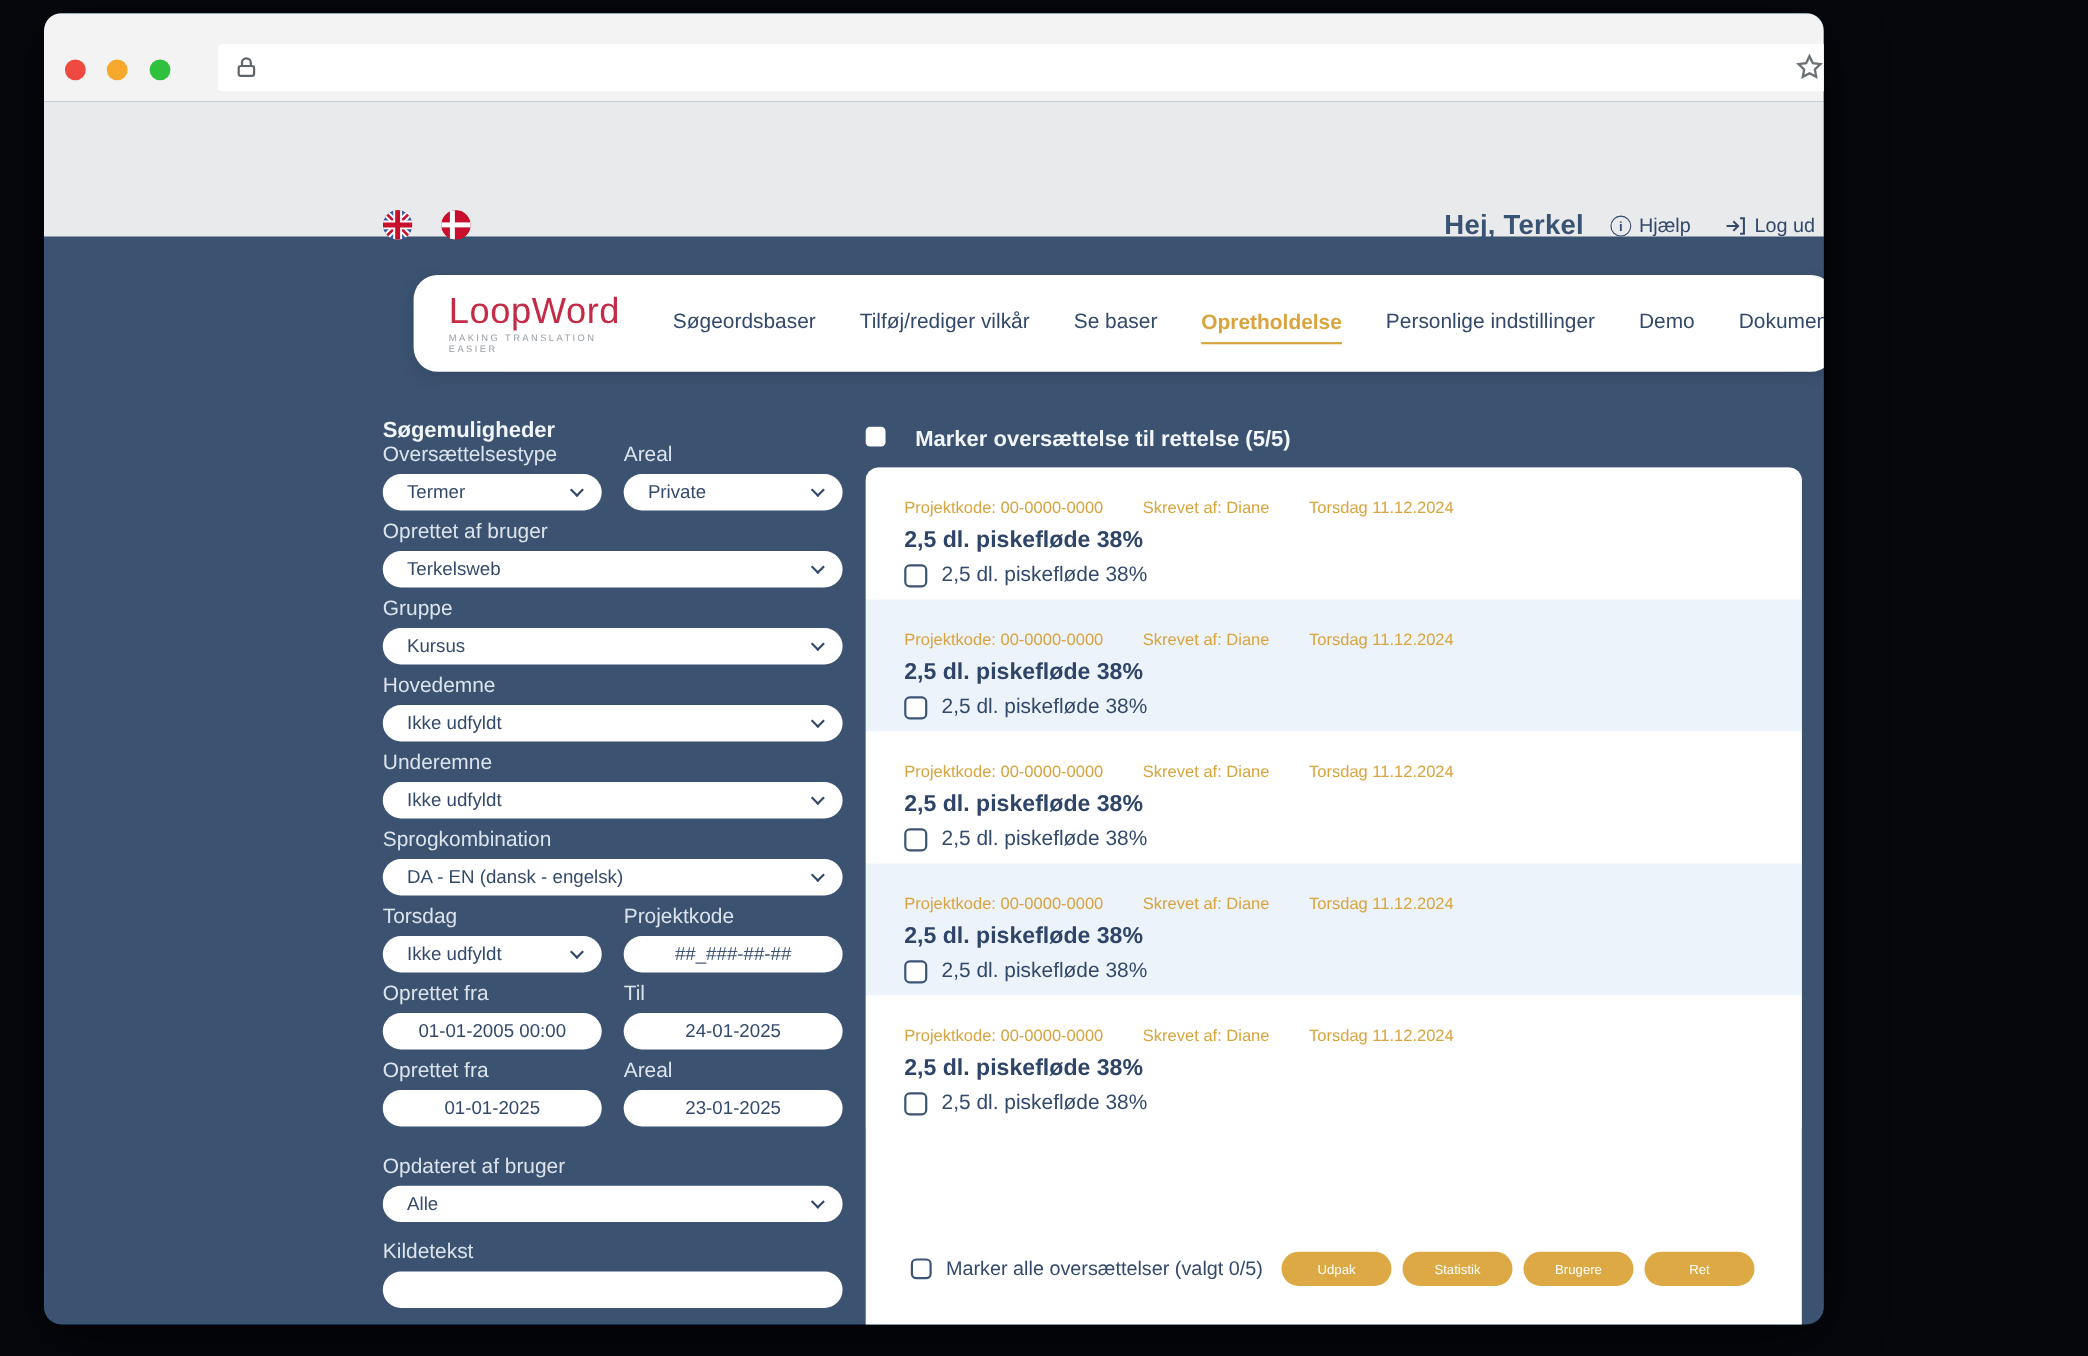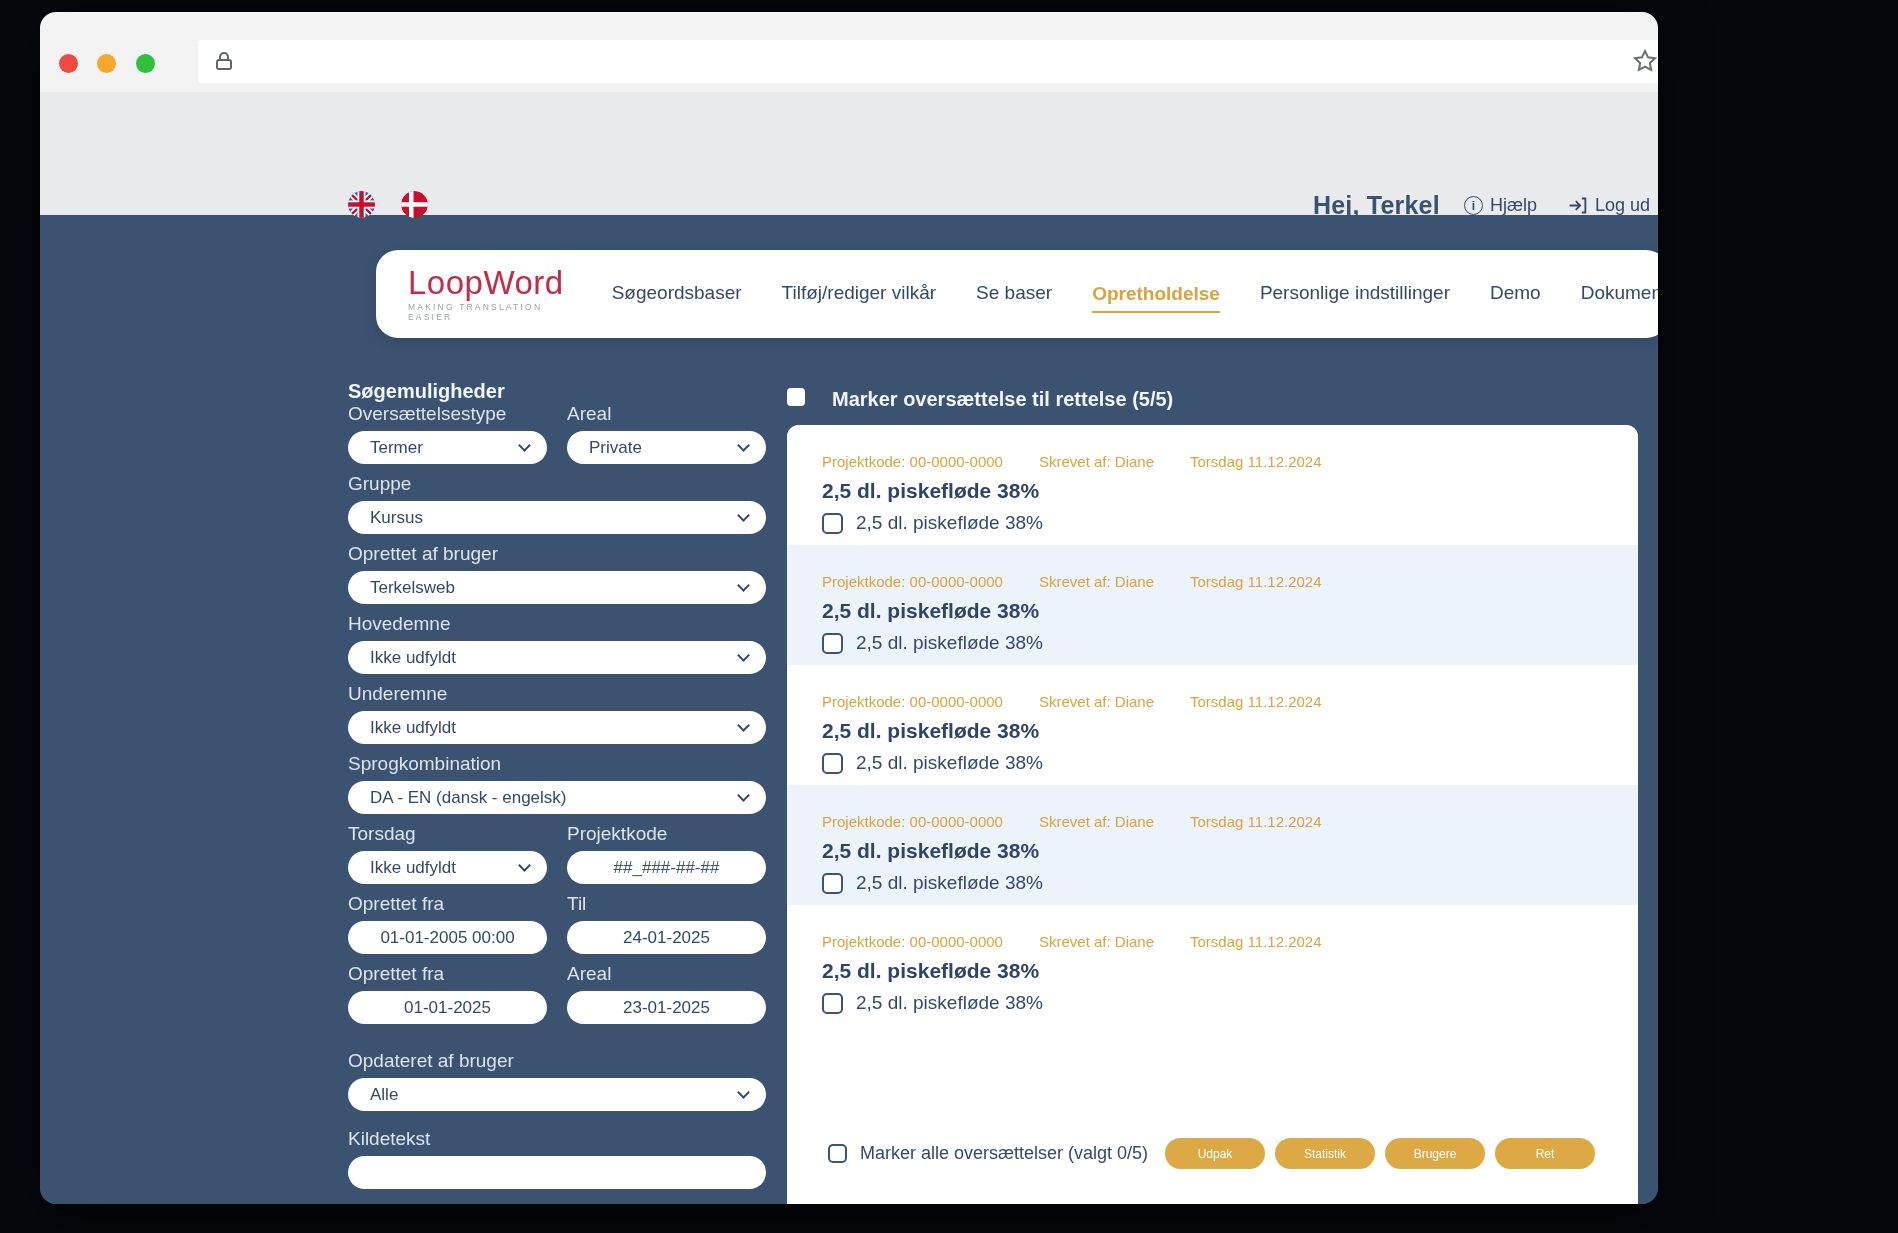--- a/index.html
+++ b/index.html
@@ -193,31 +193,31 @@
         <div class="group">
           <div class="label">Areal</div>
           <div class="field">
             <span>Private</span>
             <span class="chev"></span>
           </div>
         </div>
       </div>
 
       <div class="group">
+        <div class="label">Oprettet af bruger</div>
+        <div class="field">
+          <span>Terkelsweb</span>
+          <span class="chev"></span>
+        </div>
+      </div>
+
+      <div class="group">
         <div class="label">Gruppe</div>
         <div class="field">
           <span>Kursus</span>
-          <span class="chev"></span>
-        </div>
-      </div>
-
-      <div class="group">
-        <div class="label">Oprettet af bruger</div>
-        <div class="field">
-          <span>Terkelsweb</span>
           <span class="chev"></span>
         </div>
       </div>
 
       <div class="group">
         <div class="label">Hovedemne</div>
         <div class="field">
           <span>Ikke udfyldt</span>
           <span class="chev"></span>
         </div>

